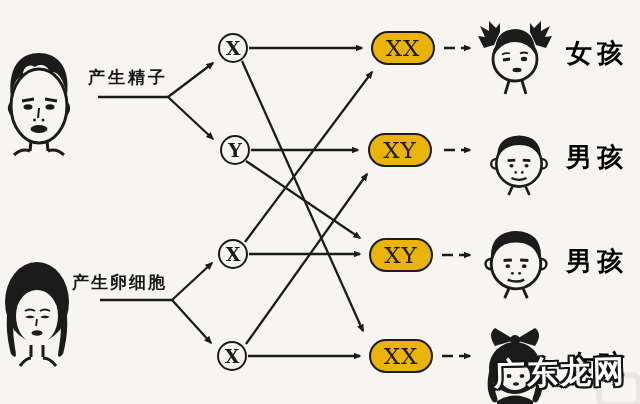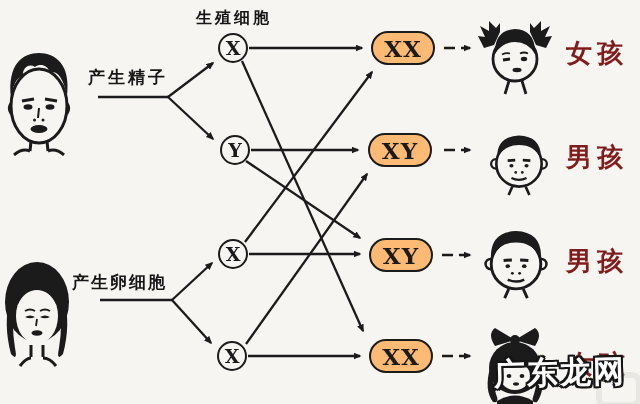--- a/index.html
+++ b/index.html
@@ -16,28 +16,28 @@
     font-family:"DejaVu Sans",sans-serif;
   }
   .gamete{
     position:absolute;z-index:3;width:30px;height:30px;box-sizing:border-box;
     border:2.5px solid #1b1b1b;border-radius:50%;background:#f6f5f1;
     display:flex;align-items:center;justify-content:center;
     font-family:"DejaVu Serif",serif;font-weight:bold;font-size:19px;line-height:1;
   }
   .zygote{
     position:absolute;z-index:3;width:64px;height:34px;box-sizing:border-box;
-    border:2.5px solid #1b1b1b;border-radius:17px;background:#fdba74;
+    border:2.5px solid #1b1b1b;border-radius:17px;background:#eab308;
     display:flex;align-items:center;justify-content:center;
-    font-family:"DejaVu Serif",serif;font-weight:bold;font-size:23px;line-height:1;
+    font-family:"DejaVu Serif",serif;font-weight:normal;font-size:23px;line-height:1;
     letter-spacing:1px;
   }
   .child-label{
     position:absolute;z-index:4;font-family:Liberation Sans, sans-serif;font-weight:bold;
-    font-size:26px;letter-spacing:5px;color:#7f1d1d;white-space:nowrap;
+    font-size:26px;letter-spacing:5px;color:#000000;white-space:nowrap;
   }
   .child-label.under{z-index:3;}
   .watermark{
     position:absolute;z-index:10;left:494px;top:352px;
     font-size:31px;font-weight:bold;letter-spacing:2px;white-space:nowrap;
     color:#ffffff;transform:rotate(-1.5deg);
     text-shadow:
       -2px -2px 0 #151515, 2px -2px 0 #151515, -2px 2px 0 #151515, 2px 2px 0 #151515,
       -2px 0 0 #151515, 2px 0 0 #151515, 0 -2px 0 #151515, 0 2px 0 #151515;
   }
@@ -106,21 +106,20 @@
     <path d="M23,61 Q28,58 33,61 Q28,63.5 23,61 Z" fill="#1b1b1b"></path>
     <path d="M38,61 Q43,58 48,61 Q43,63.5 38,61 Z" fill="#1b1b1b"></path>
     <path d="M35,63 L34,70" stroke="#1b1b1b" stroke-width="1.8" fill="none"></path>
     <ellipse cx="35" cy="77" rx="5.5" ry="2.8" fill="#1b1b1b"></ellipse>
     <path d="M29,89 L29,101 M41,89 L41,101 M18,110 Q24,102 29,102 M41,102 Q48,102 54,110" stroke="#1b1b1b" stroke-width="3" fill="none"></path>
   </svg>
 
   <div class="hand-label" style="left:88px;top:66px">产生精子</div>
   <div class="hand-label" style="left:72px;top:271px;letter-spacing:2px">产生卵细胞</div>
 
-  <div class="hand-label" style="left:196px;top:8px;font-size:16px">生殖细胞</div>
 
   <div class="gamete" style="left:218px;top:33px">X</div>
   <div class="gamete" style="left:220px;top:135px">Y</div>
   <div class="gamete" style="left:218px;top:239px">X</div>
   <div class="gamete" style="left:217px;top:341px">X</div>
 
   <div class="zygote" style="left:371px;top:31px">XX</div>
   <div class="zygote" style="left:368px;top:133px">XY</div>
   <div class="zygote" style="left:369px;top:238px">XY</div>
   <div class="zygote" style="left:369px;top:339px">XX</div>

